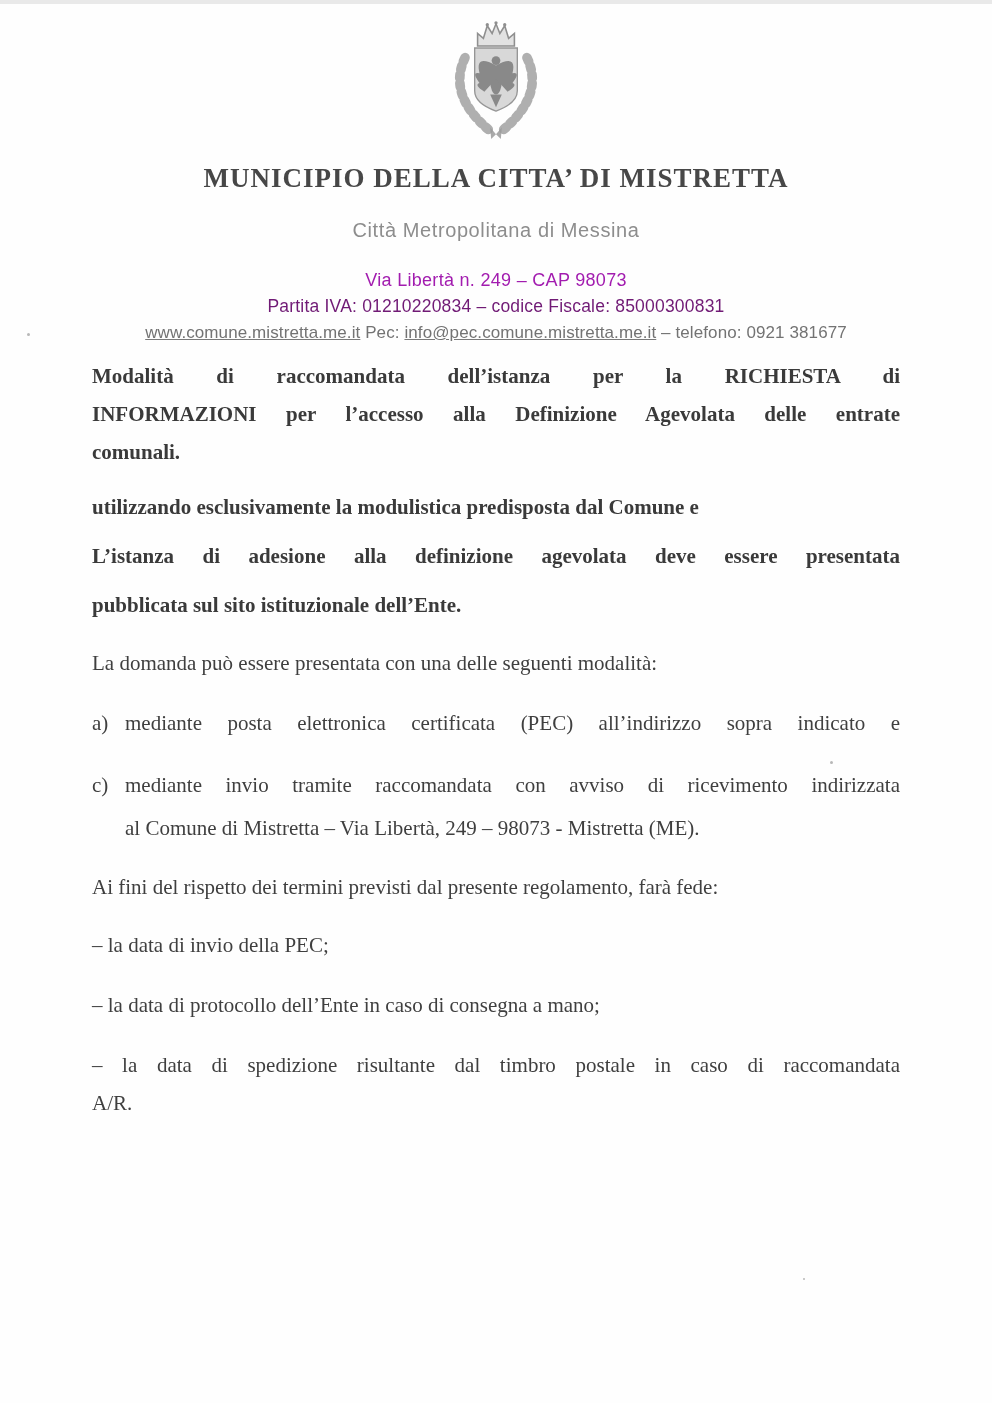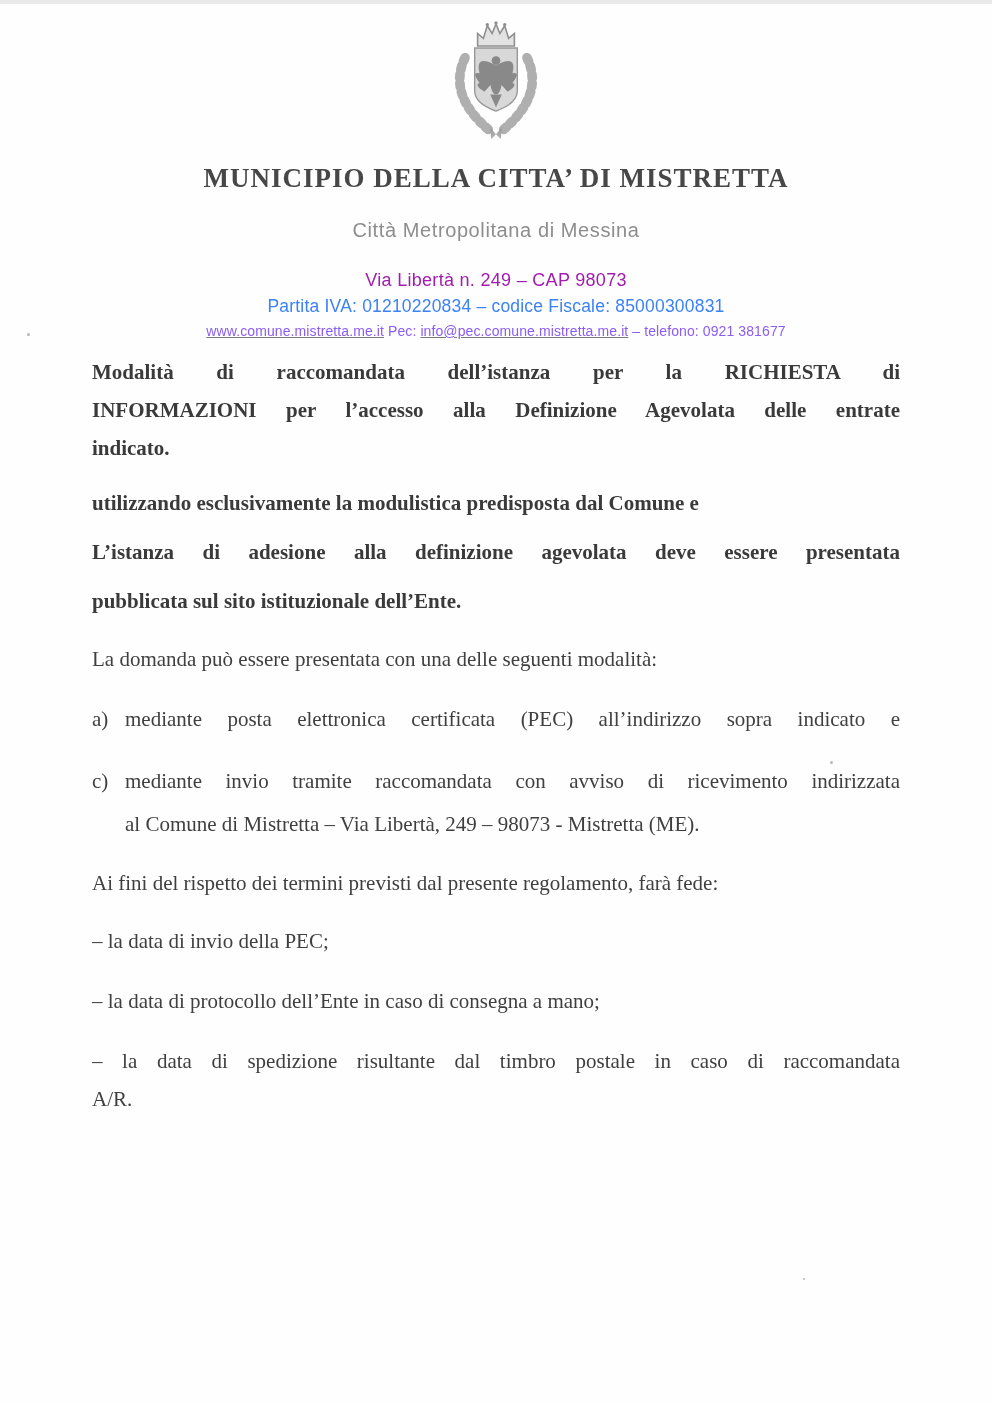--- a/index.html
+++ b/index.html
@@ -27,22 +27,22 @@
   }
   .doc-subtitle {
     margin-top: 25px;
     font-family: "Liberation Sans", sans-serif;
     font-size: 20px;
     letter-spacing: 0.6px;
     color: #8d8d8d;
   }
   .addr-block { margin-top: 28px; font-family: "Liberation Sans", sans-serif; }
   .addr-line1 { font-size: 18px; color: #a21caf; letter-spacing: 0.3px; }
-  .addr-line2 { font-size: 17.5px; color: #3b82f6; margin-top: 5px; letter-spacing: 0.2px; }
-  .addr-line3 { font-size: 14px; color: #8b5cf6; margin-top: 6px; letter-spacing: 0.1px; }
+  .addr-line2 { font-size: 17.5px; color: #701a75; margin-top: 5px; letter-spacing: 0.2px; }
+  .addr-line3 { font-size: 17px; color: #737373; margin-top: 6px; letter-spacing: 0.1px; }
   .addr-line3 .link { text-decoration: underline; text-decoration-color: #7a7a7a; }
 
   
   .content {
     margin: 14px 92px 0 92px;
     width: 808px;
     font-size: 21px;
   }
   .content p { margin: 0; padding: 0; }
   .line { display: block; }
@@ -110,21 +110,21 @@
       <div class="addr-line2">Partita IVA: 01210220834 – codice Fiscale: 85000300831</div>
       <div class="addr-line3"><span class="link">www.comune.mistretta.me.it</span><span> Pec: </span><span class="link">info@pec.comune.mistretta.me.it</span><span> – telefono: 0921 381677</span></div>
     </div>
   </div>
 
   <div class="content">
 
     <p class="p1 bold">
       <span class="line stretch">Modalità di raccomandata dell’istanza per la RICHIESTA di</span>
       <span class="line stretch">INFORMAZIONI per l’accesso alla Definizione Agevolata delle entrate</span>
-      <span class="line plain">indicato.</span>
+      <span class="line plain">comunali.</span>
     </p>
 
     <p class="p2 bold">
       <span class="line plain">utilizzando esclusivamente la modulistica predisposta dal Comune e</span>
       <span class="line stretch">L’istanza di adesione alla definizione agevolata deve essere presentata</span>
       <span class="line plain">pubblicata sul sito istituzionale dell’Ente.</span>
     </p>
 
     <p class="p3">La domanda può essere presentata con una delle seguenti modalità:</p>
 

